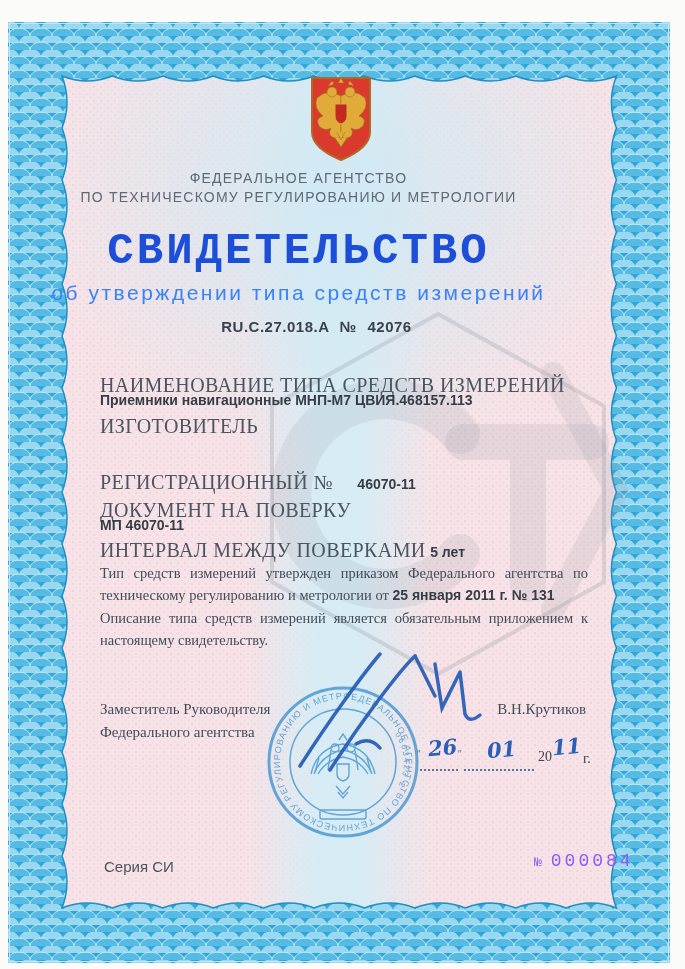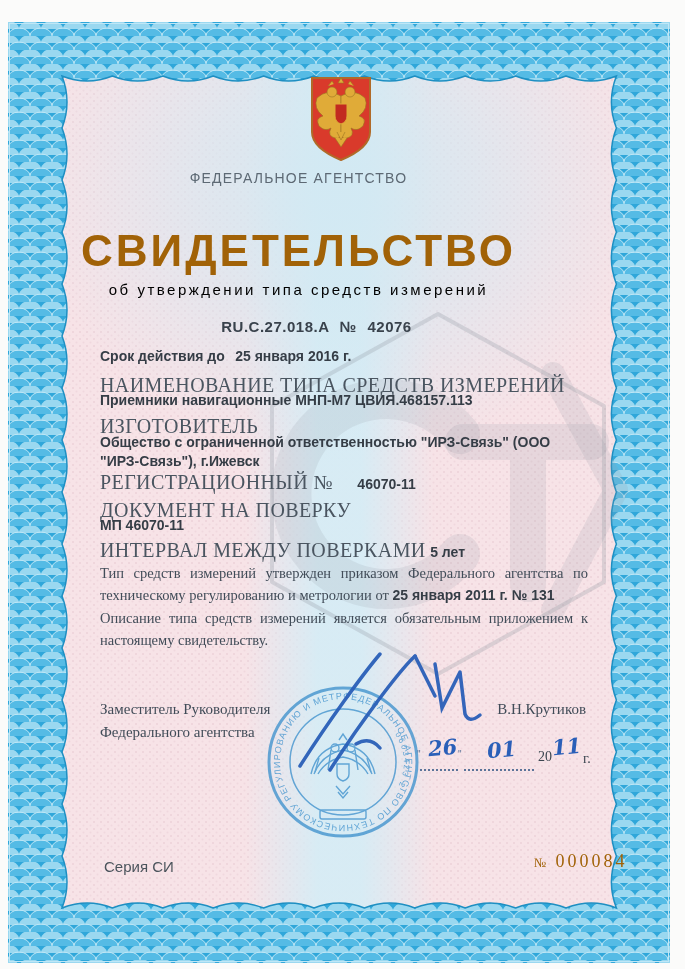--- a/index.html
+++ b/index.html
@@ -3,37 +3,37 @@
 <meta charset="utf-8">
 <style>
   html,body{margin:0;padding:0;background:#e8e8e6;}
   .page{position:relative;width:685px;height:969px;background:#fbfbfa;overflow:hidden;
         font-family:"Liberation Sans",sans-serif;}
   .backdrop{position:absolute;left:8px;top:22px;width:662px;height:941px;}
   .content{position:absolute;left:0;top:0;width:685px;height:969px;}
   .abs{position:absolute;}
   .center{left:0;width:597px;text-align:center;}
   .agency{font-size:14px;line-height:19px;color:#5d6974;letter-spacing:1.2px;}
-  .doc-title{font-family:Liberation Sans, sans-serif;font-weight:bold;font-size:44px;
-             color:#a16207;letter-spacing:3px;}
-  .subtitle{font-size:15px;color:#000000;letter-spacing:2.5px;}
+  .doc-title{font-family:Liberation Mono, monospace;font-weight:bold;font-size:44px;
+             color:#1d4ed8;letter-spacing:3px;}
+  .subtitle{font-size:21px;color:#3b82f6;letter-spacing:2.5px;}
   .cert-no{font-size:15px;font-weight:bold;color:#39424c;letter-spacing:.5px;word-spacing:6px;}
   .label-serif{font-family:"Liberation Serif",serif;font-size:20px;color:#4a5560;letter-spacing:.4px;}
   .val-bold{font-weight:bold;font-size:14px;color:#353d46;}
   .para{font-family:"Liberation Serif",serif;font-size:14.5px;line-height:22px;color:#414c58;
         text-align:justify;width:488px;}
   .para b{font-family:"Liberation Sans",sans-serif;font-size:14px;color:#353d46;margin-top:37px;}
   .sig-label{font-family:"Liberation Serif",serif;font-size:15px;line-height:23px;color:#414c58;}
   .hand{font-family:"DejaVu Serif",serif;font-style:italic;font-weight:bold;color:#2a5fb8;
         font-size:21px;transform:rotate(-5deg);display:inline-block;}
   .dotted{border-bottom:2px dotted #5c7499;height:0;}
   .printed-date{font-family:"Liberation Serif",serif;font-size:14px;color:#3c4650;}
   .tiny-quote{font-size:10px;color:#5c7499;}
   .footer-series{font-size:15px;color:#4b545c;}
-  .footer-no{font-family:Liberation Serif, serif;font-size:18px;color:#a16207;letter-spacing:3px;text-align:center;}
+  .footer-no{font-family:Liberation Mono, monospace;font-size:18px;color:#8b5cf6;letter-spacing:3px;text-align:center;}
   .footer-no .num-sign{font-size:13px;letter-spacing:1px;margin-right:8px;}
 </style>
 </head>
 <body>
 
 <div class="page">
 
   <svg class="backdrop" width="662" height="941" viewBox="0 0 662 941">
     <defs>
       <pattern id="scales" width="22" height="14" patternUnits="userSpaceOnUse">
@@ -130,37 +130,33 @@
         <circle cx="22" cy="16" r="5"></circle>
           <circle cx="40" cy="16" r="5"></circle>
         <path d="M18 10 l4 -5 2 3 M44 10 l-4 -5 -2 3 M28 7 l3 -5 3 5 z"></path>
         <path d="M27 56 l4 8 4 -8 M25 62 l6 9 6 -9"></path>
       </g>
       <path d="M25 28 h12 v12 q0 6 -6 8 q-6 -2 -6 -8 z" fill="#c22a20" stroke="#e0ab38" stroke-width="1"></path>
     </svg>
 
     <div class="abs center agency" style="top:169px">
       <div>ФЕДЕРАЛЬНОЕ АГЕНТСТВО</div>
+      <div>ПО ТЕХНИЧЕСКОМУ РЕГУЛИРОВАНИЮ И МЕТРОЛОГИИ</div>
     </div>
 
     <div class="abs center doc-title" style="top:226px">СВИДЕТЕЛЬСТВО</div>
     <div class="abs center subtitle" style="top:281px">об утверждении типа средств измерений</div>
 
     <div class="abs center cert-no" style="top:318px;transform:translateX(18px)">RU.C.27.018.A № 42076</div>
 
-    <div class="abs" style="left:100px;top:347px">
-      <span class="val-bold">Срок действия до</span>
-      <span class="val-bold" style="margin-left:6px">25 января 2016 г.</span>
-    </div>
 
     <div class="abs label-serif" style="left:100px;top:374px">НАИМЕНОВАНИЕ ТИПА СРЕДСТВ ИЗМЕРЕНИЙ</div>
     <div class="abs val-bold" style="left:100px;top:392px;width:490px">Приемники навигационные МНП-М7 ЦВИЯ.468157.113</div>
 
     <div class="abs label-serif" style="left:100px;top:415px">ИЗГОТОВИТЕЛЬ</div>
-    <div class="abs val-bold" style="left:100px;top:433px;width:472px;line-height:19px">Общество с ограниченной ответственностью "ИРЗ-Связь" (ООО "ИРЗ-Связь"), г.Ижевск</div>
 
     <div class="abs" style="left:100px;top:471px">
       <span class="label-serif">РЕГИСТРАЦИОННЫЙ №</span>
       <span class="val-bold" style="margin-left:20px">46070-11</span>
     </div>
 
     <div class="abs label-serif" style="left:100px;top:499px">ДОКУМЕНТ НА ПОВЕРКУ</div>
     <div class="abs val-bold" style="left:100px;top:517px">МП 46070-11</div>
 
     <div class="abs" style="left:100px;top:539px">

